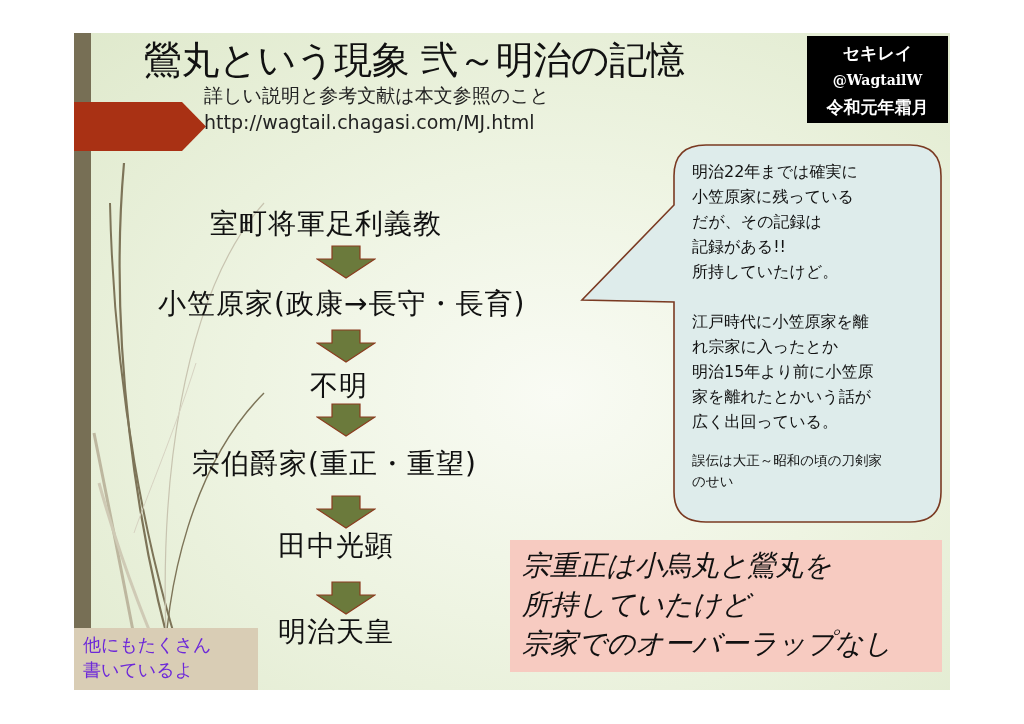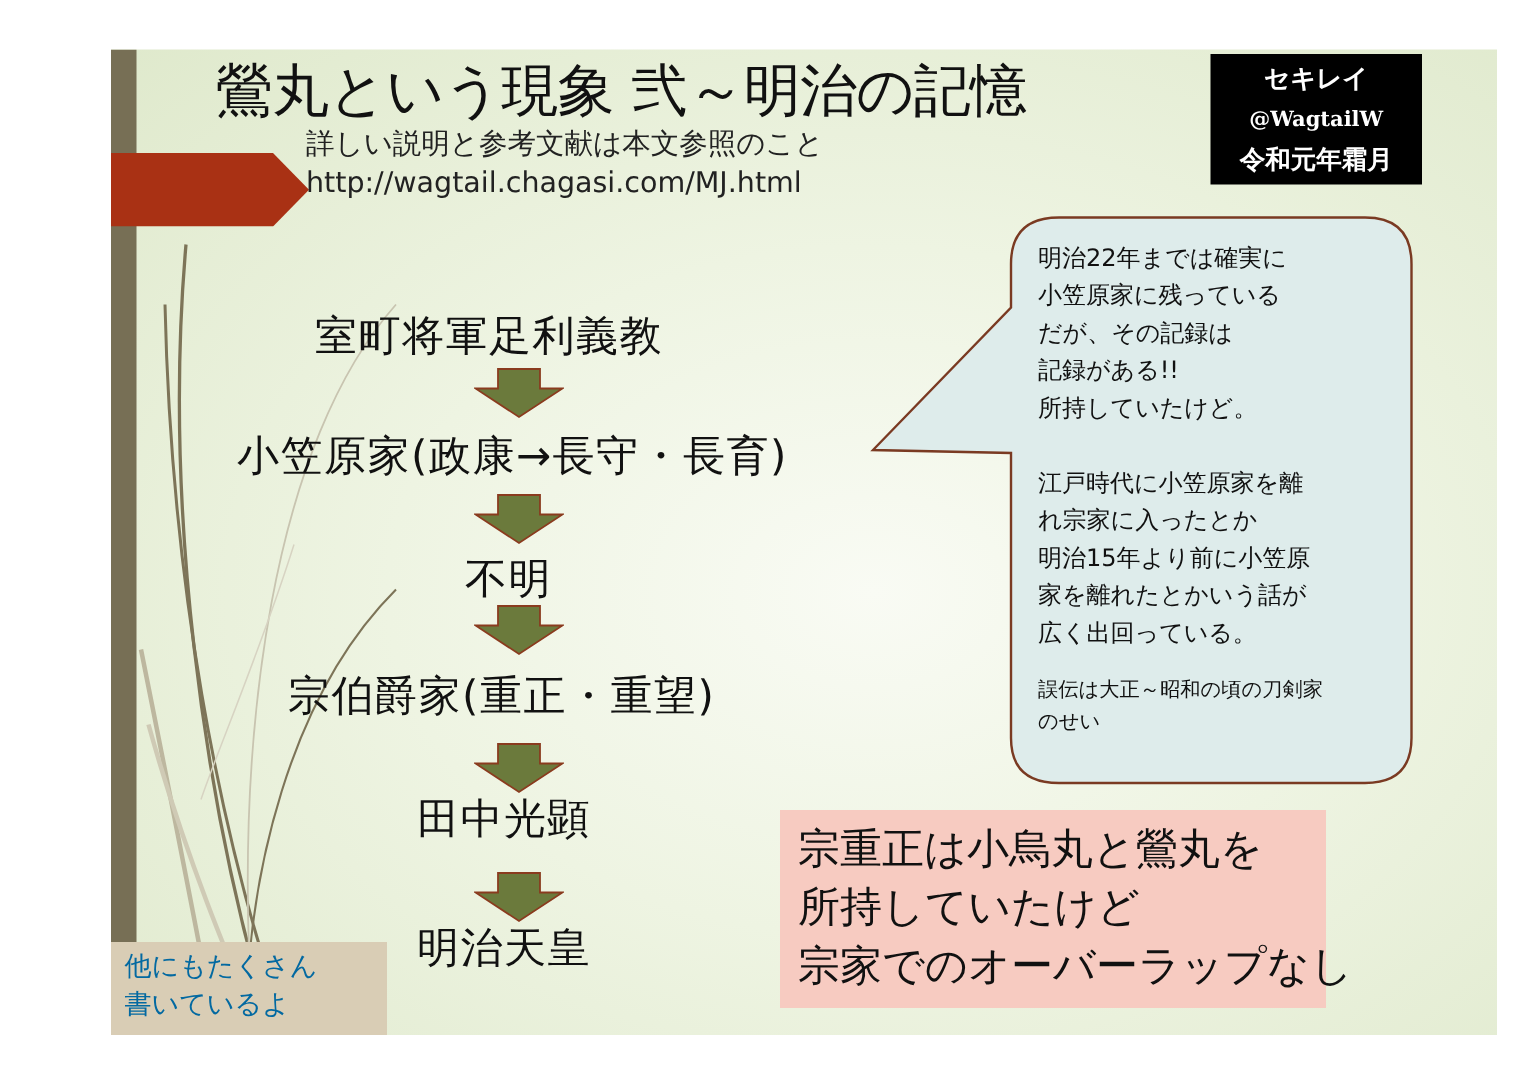--- a/index.html
+++ b/index.html
@@ -3,21 +3,20 @@
   <meta charset="utf-8">
   <style>
     html, body { margin: 0; padding: 0; }
     body {
       width: 1024px; height: 724px; background: #ffffff; position: relative; overflow: hidden;
       font-family: "DejaVu Sans", "Liberation Sans", sans-serif; color: #111;
     }
     .slide {
       position: absolute; left: 74px; top: 33px; width: 876px; height: 657px; overflow: hidden;
       background: radial-gradient(ellipse at 55% 55%, #f9fbf4 0%, #eef4e2 45%, #dfe9cc 100%);
-      padding-left: 48px;
     }
     .left-bar { position: absolute; left: 0; top: 0; width: 17px; height: 657px; background: #776f55; }
     .grass { position: absolute; left: 0; top: 0; width: 300px; height: 657px; }
     .ribbon { position: absolute; left: 0; top: 69px; width: 132px; height: 49px; }
 
     .title {
       position: absolute; left: 70px; top: 2px; font-size: 38px; white-space: nowrap; color: #111;
       letter-spacing: -0.5px;
     }
     .subtitle { position: absolute; left: 130px; top: 50px; font-size: 19px; white-space: nowrap; color: #222; }
@@ -34,30 +33,30 @@
     .arrow { position: absolute; width: 60px; height: 34px; }
 
     .bubble-svg { position: absolute; left: 0; top: 0; width: 876px; height: 657px; pointer-events: none; }
     .bubble-text {
       position: absolute; left: 618px; top: 126px; width: 245px; font-size: 16px; line-height: 25px; color: #111;
     }
     .bubble-text .gap { height: 25px; }
     .bubble-text .small { font-size: 13.5px; line-height: 21px; margin-top: 4px; }
 
     .pink-box {
-      position: absolute; left: 446px; top: 507px; width: 364px; height: 132px; background: #f7cbc1;
-      box-sizing: border-box; padding: 6px 0 0 12px;
+      position: absolute; left: 436px; top: 507px; width: 432px; height: 132px; background: #f7cbc1;
+      box-sizing: border-box; padding: 6px 0 0 12px; font-style: italic;
     }
     .pink-box div { font-size: 28px; line-height: 39px; white-space: nowrap; color: #111; }
 
     .note-box {
       position: absolute; left: 0; top: 595px; width: 184px; height: 62px; background: #d9cdb5;
       box-sizing: border-box; padding: 4px 0 0 9px;
     }
-    .note-box div { font-size: 18px; line-height: 25px; color: #0369a1; white-space: nowrap; }
+    .note-box div { font-size: 18px; line-height: 25px; color: #6d28d9; white-space: nowrap; }
   </style>
 </head>
 <body>
 
 <div class="slide">
   <div class="left-bar"></div>
 
   <svg class="grass" viewBox="0 0 300 657">
     <path d="M50 130 C 35 300, 60 500, 108 657" stroke="#7d7458" stroke-width="2.2" fill="none"></path>
     <path d="M36 170 C 40 350, 70 520, 118 657" stroke="#7d7458" stroke-width="2" fill="none"></path>

